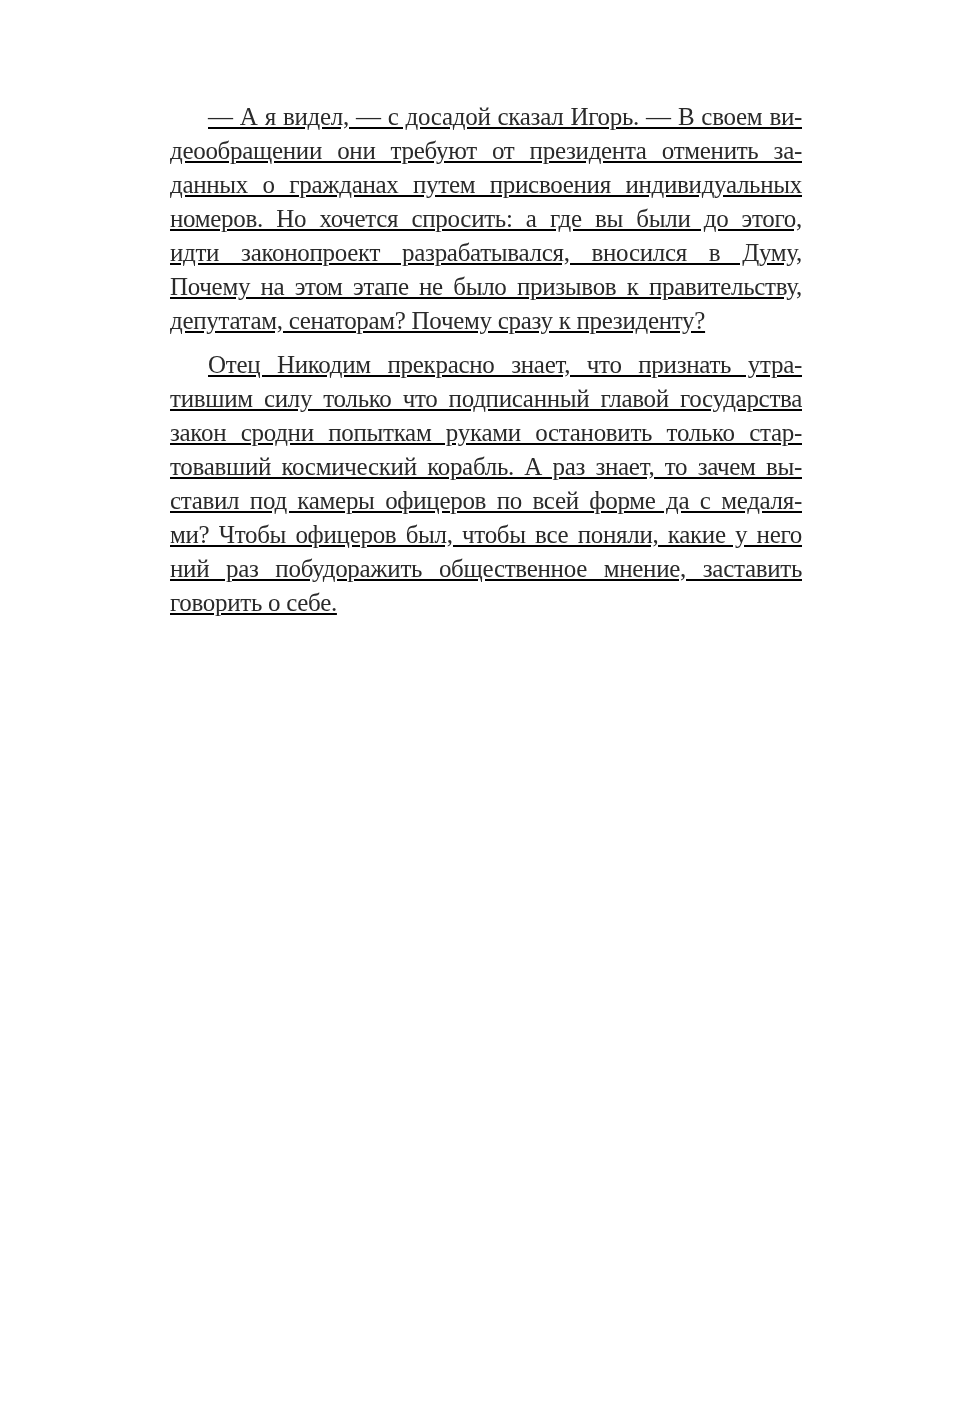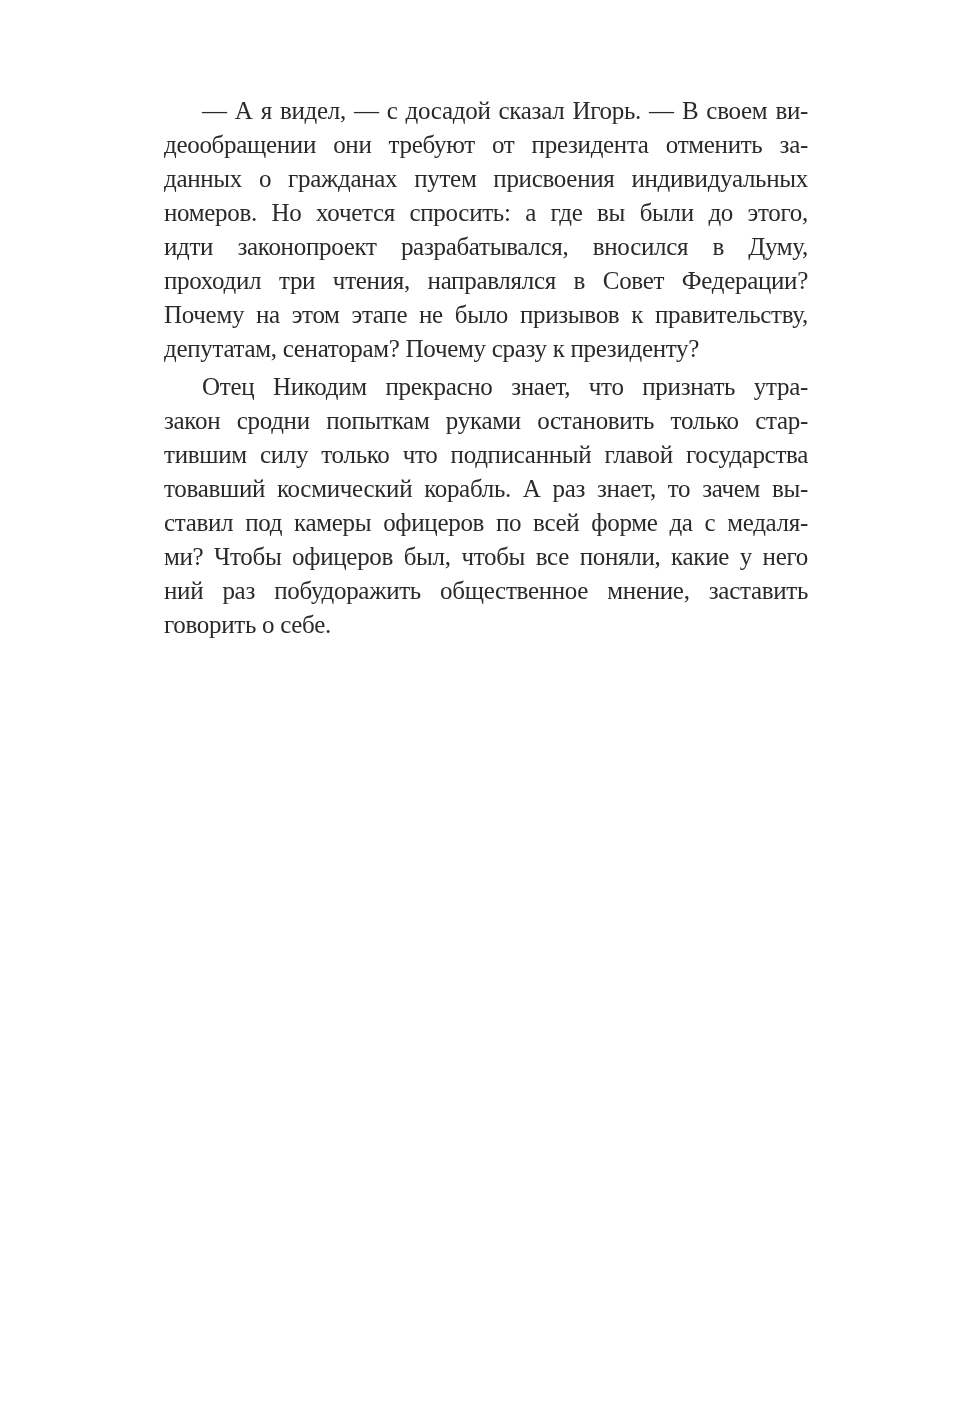--- a/index.html
+++ b/index.html
@@ -31,40 +31,40 @@
       text-align-last: justify;
       letter-spacing: -0.3px;
     }
     .line.indent {
       padding-left: 38px;
     }
     .line.last {
       text-align-last: left;
     }
     .paragraph {
-      margin: 4px;
+      margin: 10px;
+      text-decoration: underline;
     }
   </style>
 </head>
 <body>
 
 <div class="page">
   <div class="paragraph">
     <span class="line indent">— А я видел, — с досадой сказал Игорь. — В своем ви-</span>
     <span class="line">деообращении они требуют от президента отменить за-</span>
     <span class="line">данных о гражданах путем присвоения индивидуальных</span>
     <span class="line">номеров. Но хочется спросить: а где вы были до этого,</span>
     <span class="line">идти законопроект разрабатывался, вносился в Думу,</span>
-    <span class="line">проходил три чтения, направлялся в Совет Федерации?</span>
     <span class="line">Почему на этом этапе не было призывов к правительству,</span>
     <span class="line last">депутатам, сенаторам? Почему сразу к президенту?</span>
   </div>
   <div class="paragraph">
     <span class="line indent">Отец Никодим прекрасно знает, что признать утра-</span>
+    <span class="line">тившим силу только что подписанный главой государства</span>
     <span class="line">закон сродни попыткам руками остановить только стар-</span>
-    <span class="line">тившим силу только что подписанный главой государства</span>
     <span class="line">товавший космический корабль. А раз знает, то зачем вы-</span>
     <span class="line">ставил под камеры офицеров по всей форме да с медаля-</span>
     <span class="line">ми? Чтобы офицеров был, чтобы все поняли, какие у него</span>
     <span class="line">ний раз побудоражить общественное мнение, заставить</span>
     <span class="line last">говорить о себе.</span>
   </div>
 </div>
 
 </body></html>

